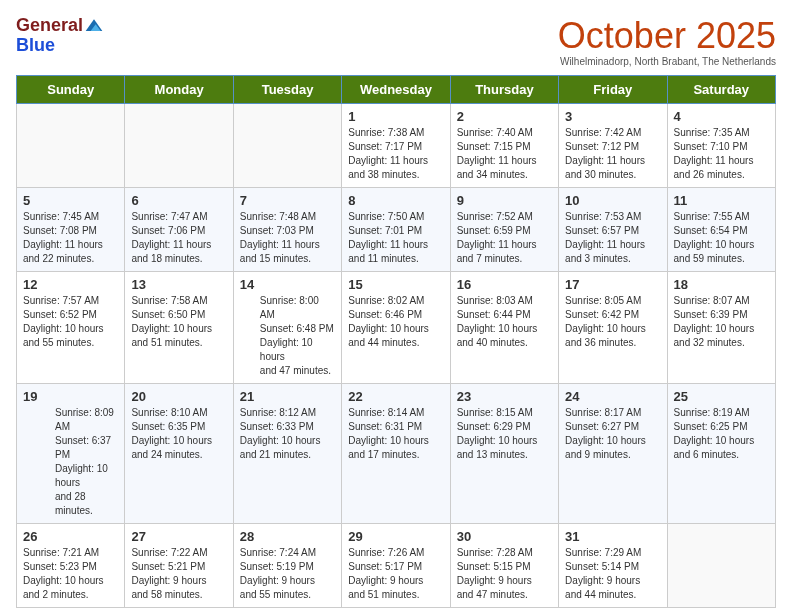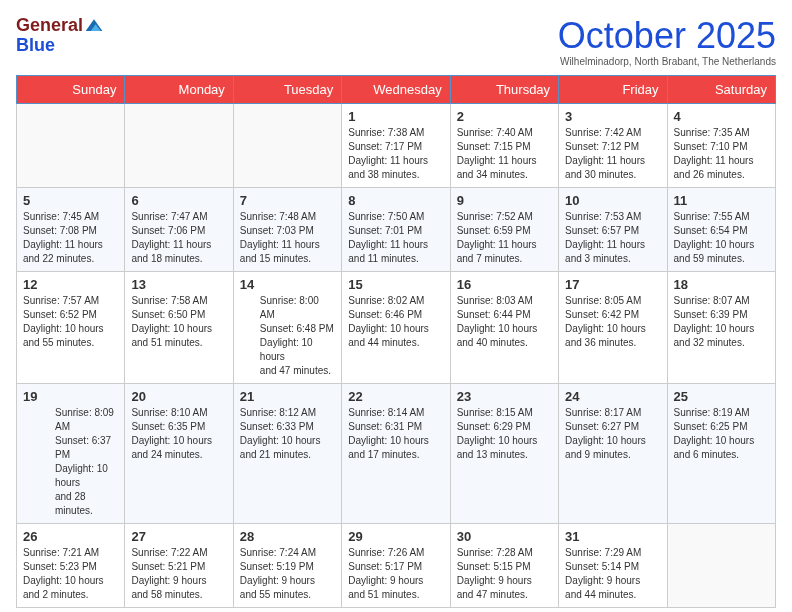--- a/index.html
+++ b/index.html
@@ -32,39 +32,39 @@
       width: 20px;
       height: 20px;
       margin-left: 1px;
     }
     .title-section {
       text-align: right;
     }
     .month-title {
       font-size: 36px;
       font-weight: 300;
-      color: #1d4ed8;
+      color: #c2410c;
       line-height: 1.1;
     }
     .location-subtitle {
       font-size: 10px;
       color: #555;
     }
     .calendar {
       width: 100%;
       border-collapse: collapse;
       border: 1px solid #ccc;
     }
     .calendar th {
-      background-color: #ef4444;
+      background-color: #4d7c0f;
       color: white;
-      text-align: right;
+      text-align: center;
       padding: 6px 8px;
       font-size: 13px;
-      font-weight: normal;
+      font-weight: bold;
       border: 1px solid #5590c8;
     }
     .calendar td {
       vertical-align: top;
       padding: 5px 6px;
       font-size: 10.5px;
       color: #333;
       border: 1px solid #ccc;
       width: calc(100% / 7);
       min-height: 80px;

